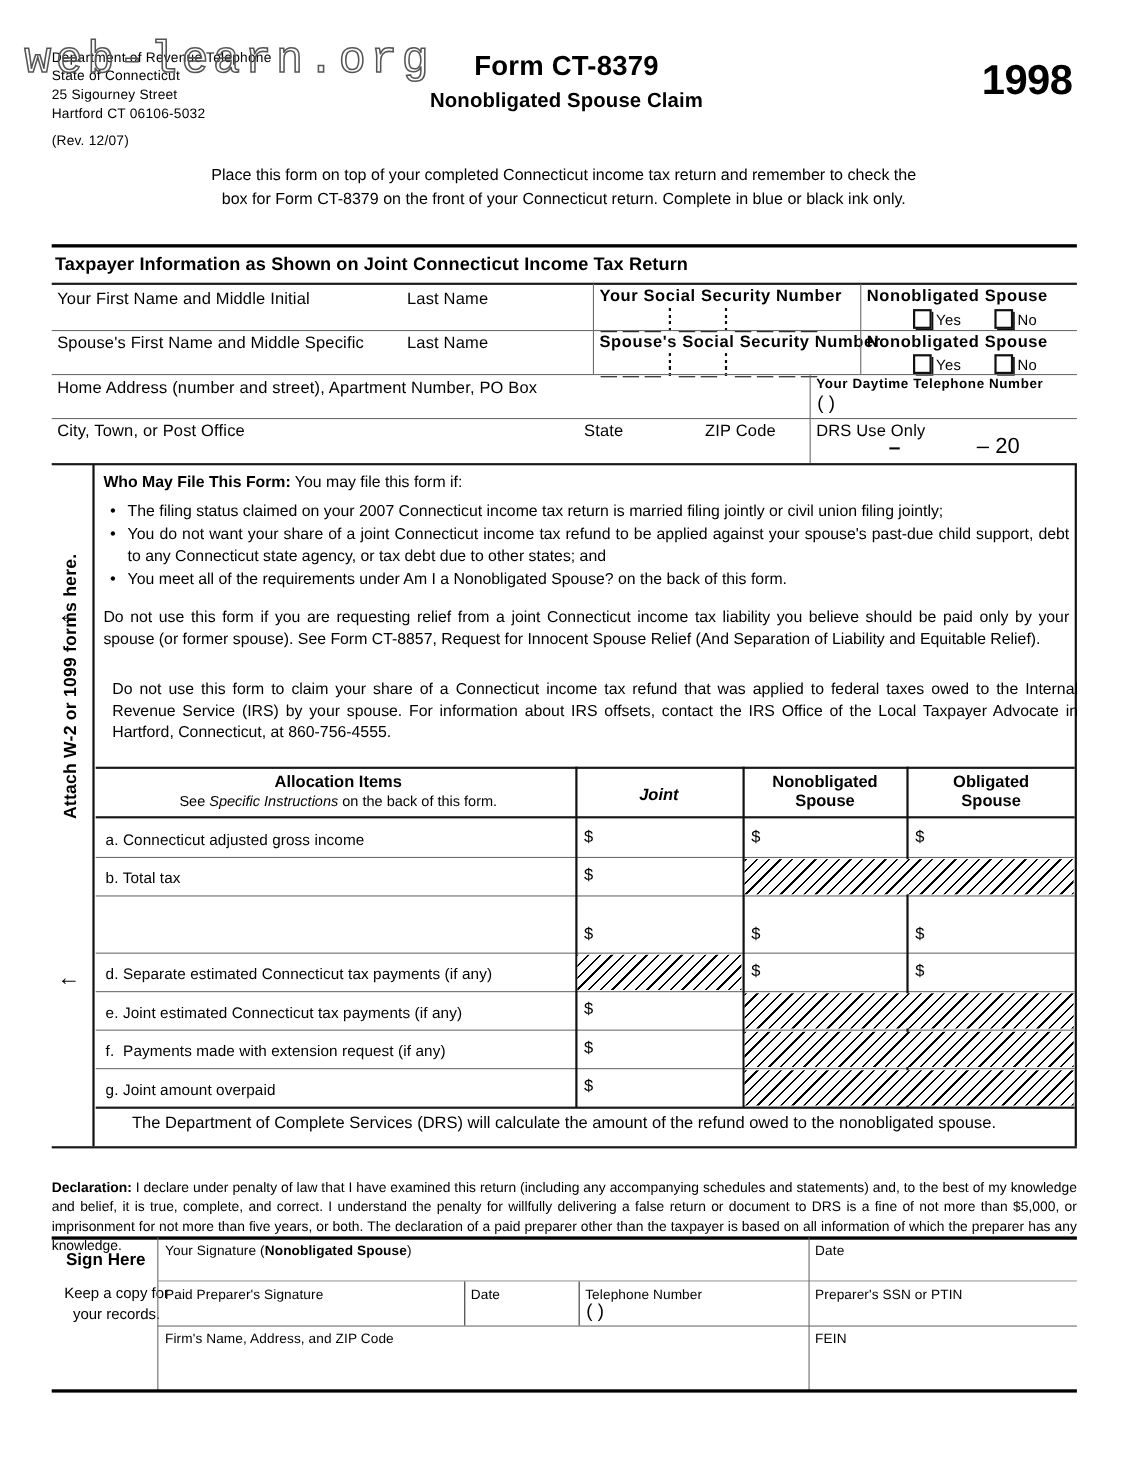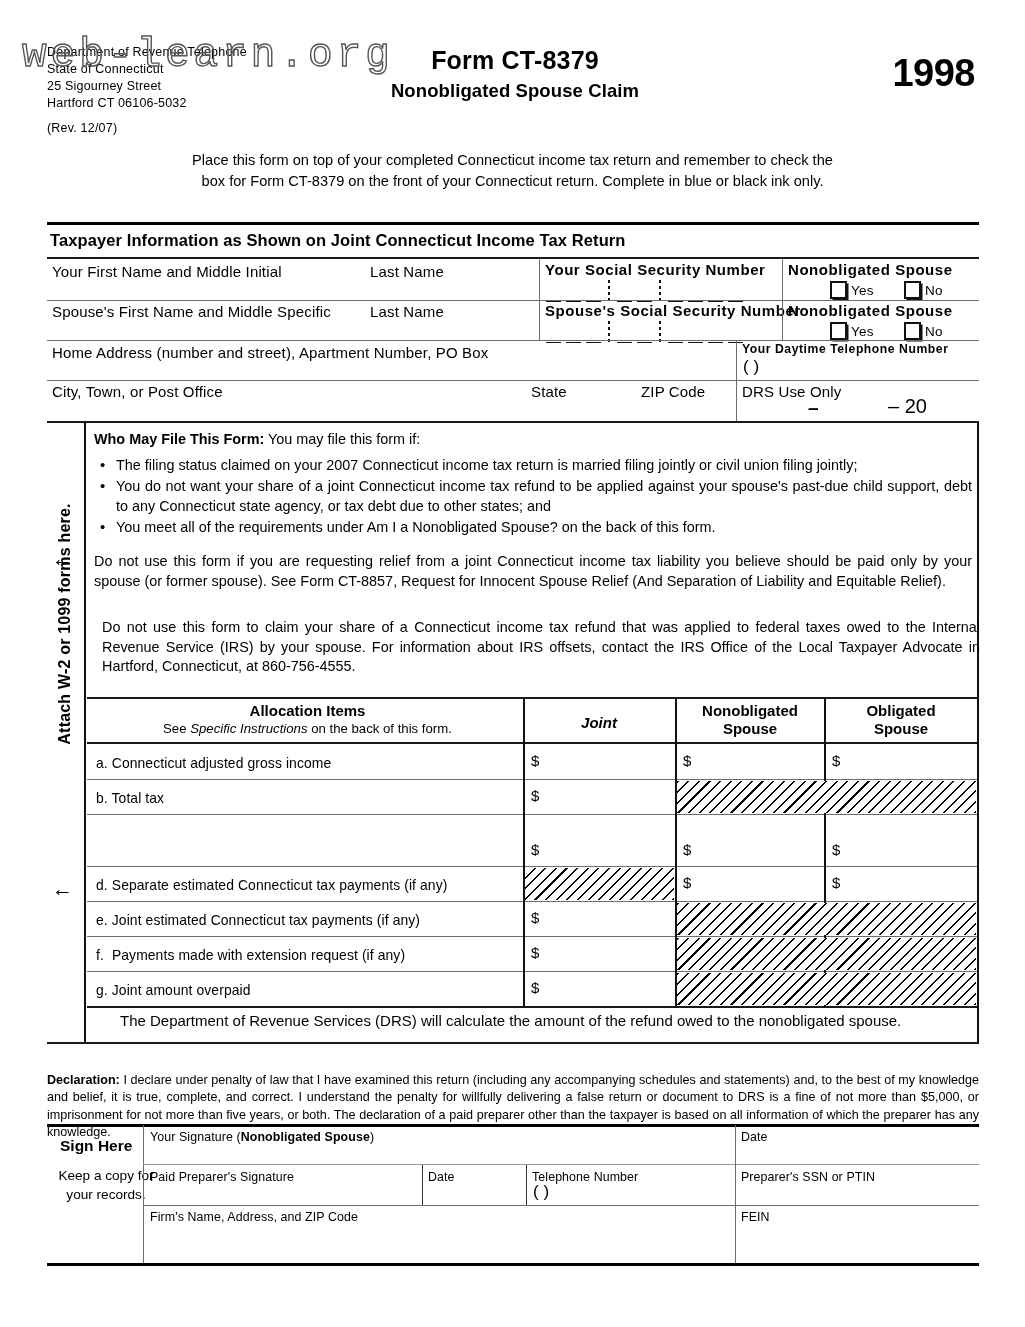--- a/index.html
+++ b/index.html
@@ -282,21 +282,21 @@
   <div class="dollar" style="left:531px;top:944px;">$</div>
   <div class="hatch" style="left:677px;top:938px;width:299px;height:32px;"></div>
 
   <div class="rowlab" style="left:96px;top:981px;">
     <span>g.</span>
     <span>Joint amount overpaid</span>
   </div>
   <div class="dollar" style="left:531px;top:979px;">$</div>
   <div class="hatch" style="left:677px;top:973px;width:299px;height:32px;"></div>
 
-  <div class="drsnote">The Department of Revenue Services (DRS) will calculate the amount of the refund owed to the nonobligated spouse.</div>
+  <div class="drsnote">The Department of Complete Services (DRS) will calculate the amount of the refund owed to the nonobligated spouse.</div>
   <div class="rule med" style="left:47px;top:1042px;width:932px;"></div>
 
   <div class="decl">
     <b>Declaration:</b><span> I declare under penalty of law that I have examined this return (including any accompanying schedules and statements) and, to the best of my knowledge and belief, it is true, complete, and correct. I understand the penalty for willfully delivering a false return or document to DRS is a fine of not more than $5,000, or imprisonment for not more than five years, or both. The declaration of a paid preparer other than the taxpayer is based on all information of which the preparer has any knowledge.</span>
   </div>
 
   <div class="rule thick" style="left:47px;top:1124px;width:932px;"></div>
 
   <div class="signlab" style="left:60px;top:1137px;">Sign Here</div>
   <div class="keepcopy" style="left:58px;top:1166px;">Keep a copy for your records.</div>

